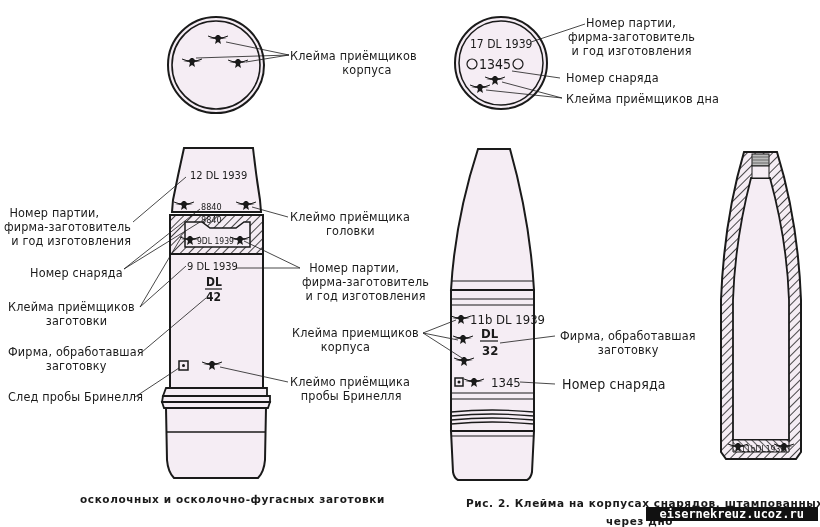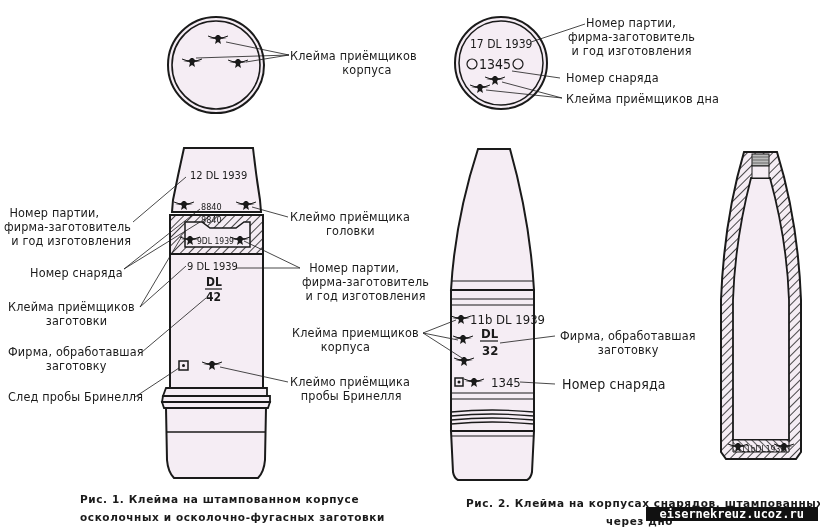--- a/index.html
+++ b/index.html
@@ -196,21 +196,20 @@
   <div>Клейма приемщиков</div>
   <div style="padding-left:32px">корпуса</div>
 </div>
 <div class="lbl" style="left:560px;top:329px;">
   <div>Фирма, обработавшая</div>
   <div style="padding-left:42px">заготовку</div>
 </div>
 <div class="lbl" style="left:562px;top:377px;font-size:14px">Номер снаряда</div>
 
 <div class="cap" style="left:80px;top:490px;">
-  <div>Рис. 1. Клейма на штампованном корпусе</div>
   <div>осколочных и осколочно-фугасных заготовки</div>
 </div>
 <div class="cap" style="left:466px;top:494px;">
   <div>Рис. 2. Клейма на корпусах снарядов, штампованных</div>
   <div style="padding-left:140px">через дно</div>
 </div>
 
 <div class="wm">eisernekreuz.ucoz.ru</div>
 
 </body></html>

